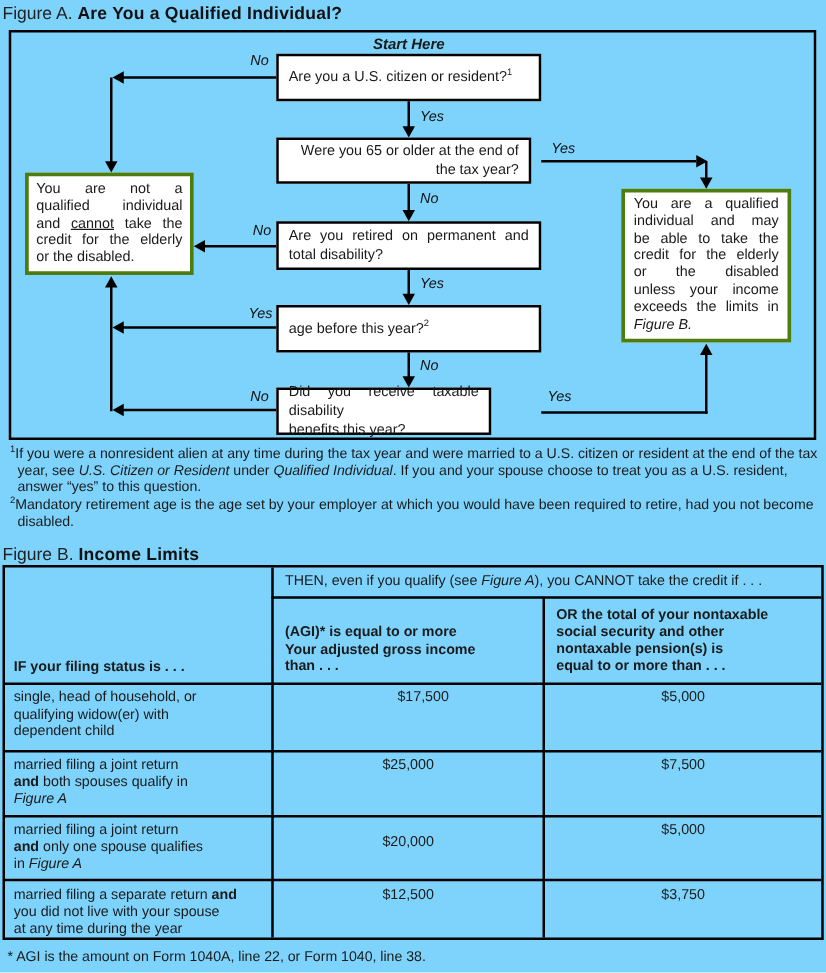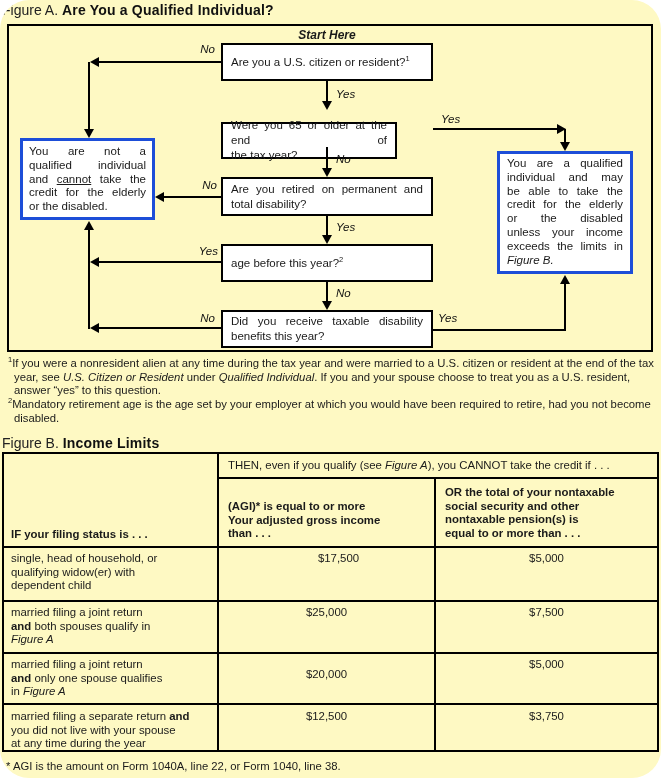--- a/index.html
+++ b/index.html
@@ -1,26 +1,26 @@
 <!DOCTYPE html>
 <html><head>
 <meta charset="utf-8">
 <style>
   html,body{margin:0;padding:0;background:#fff;}
-  #page{position:relative;width:661px;height:778px;background:#fef9c3;
-        font-family:"Liberation Sans","DejaVu Sans",sans-serif;color:#1a1a1a;overflow:hidden;border-radius:29px;}
+  #page{position:relative;width:661px;height:778px;background:#7dd3fc;
+        font-family:"Liberation Sans","DejaVu Sans",sans-serif;color:#1a1a1a;overflow:hidden;}
   .abs{position:absolute;}
   .fig-title{font-size:14px;color:#222;}
   .fig-title b{color:#111;letter-spacing:.2px;}
   
   #flow{position:absolute;left:7px;top:24px;width:646px;height:328px;border:2px solid #000;box-sizing:border-box;}
   .qbox{position:absolute;box-sizing:border-box;border:2px solid #000;background:#fff;
         display:flex;flex-direction:column;justify-content:center;padding:0 8px;
         font-size:11.5px;line-height:15px;}
-  .bigbox{position:absolute;box-sizing:border-box;border:3px solid #1d4ed8;background:#fff;
+  .bigbox{position:absolute;box-sizing:border-box;border:3px solid #4d7c0f;background:#fff;
         font-size:11.5px;line-height:13.8px;}
   .just{text-align:justify;text-align-last:justify;}
   .lbl{position:absolute;font-style:italic;font-size:11.5px;color:#111;}
   .hline{position:absolute;height:2px;background:#000;}
   .vline{position:absolute;width:2px;background:#000;}
   .arr-left{position:absolute;width:0;height:0;border-top:5px solid transparent;border-bottom:5px solid transparent;border-right:9px solid #000;}
   .arr-right{position:absolute;width:0;height:0;border-top:5px solid transparent;border-bottom:5px solid transparent;border-left:9px solid #000;}
   .arr-down{position:absolute;width:0;height:0;border-left:5px solid transparent;border-right:5px solid transparent;border-top:9px solid #000;}
   .arr-up{position:absolute;width:0;height:0;border-left:5px solid transparent;border-right:5px solid transparent;border-bottom:9px solid #000;}
   sup{font-size:7.5px;line-height:0;}
@@ -44,35 +44,35 @@
   </div>
 
   <div id="flow">
 
     <div class="abs" style="left:212px;top:2px;width:212px;text-align:center;font-weight:bold;font-style:italic;font-size:12px;">Start Here</div>
 
     <div class="qbox" style="left:212px;top:17px;width:212px;height:38px;">
       <div><span>Are you a U.S. citizen or resident?</span><sup>1</sup></div>
     </div>
 
-    <div class="qbox" style="left:212px;top:96px;width:176px;height:37px;">
+    <div class="qbox" style="left:212px;top:84px;width:204px;height:37px;align-items:flex-end;">
       <div class="just">Were you 65 or older at the end of</div>
       <div>the tax year?</div>
     </div>
 
     <div class="qbox" style="left:212px;top:151px;width:212px;height:39px;">
       <div class="just">Are you retired on permanent and</div>
       <div>total disability?</div>
     </div>
 
     <div class="qbox" style="left:212px;top:218px;width:212px;height:38px;">
       <div><span>age before this year?</span><sup>2</sup></div>
     </div>
 
-    <div class="qbox" style="left:212px;top:284px;width:212px;height:38px;">
+    <div class="qbox" style="left:212px;top:284px;width:172px;height:38px;">
       <div class="just">Did you receive taxable disability</div>
       <div>benefits this year?</div>
     </div>
 
     <div class="bigbox" style="left:11px;top:112px;width:135px;height:82px;padding:4px 6px;">
       <div class="just">You are not a</div>
       <div class="just">qualified individual</div>
       <div class="just"><span>and </span><span class="u">cannot</span><span> take the</span></div>
       <div class="just">credit for the elderly</div>
       <div>or the disabled.</div>

